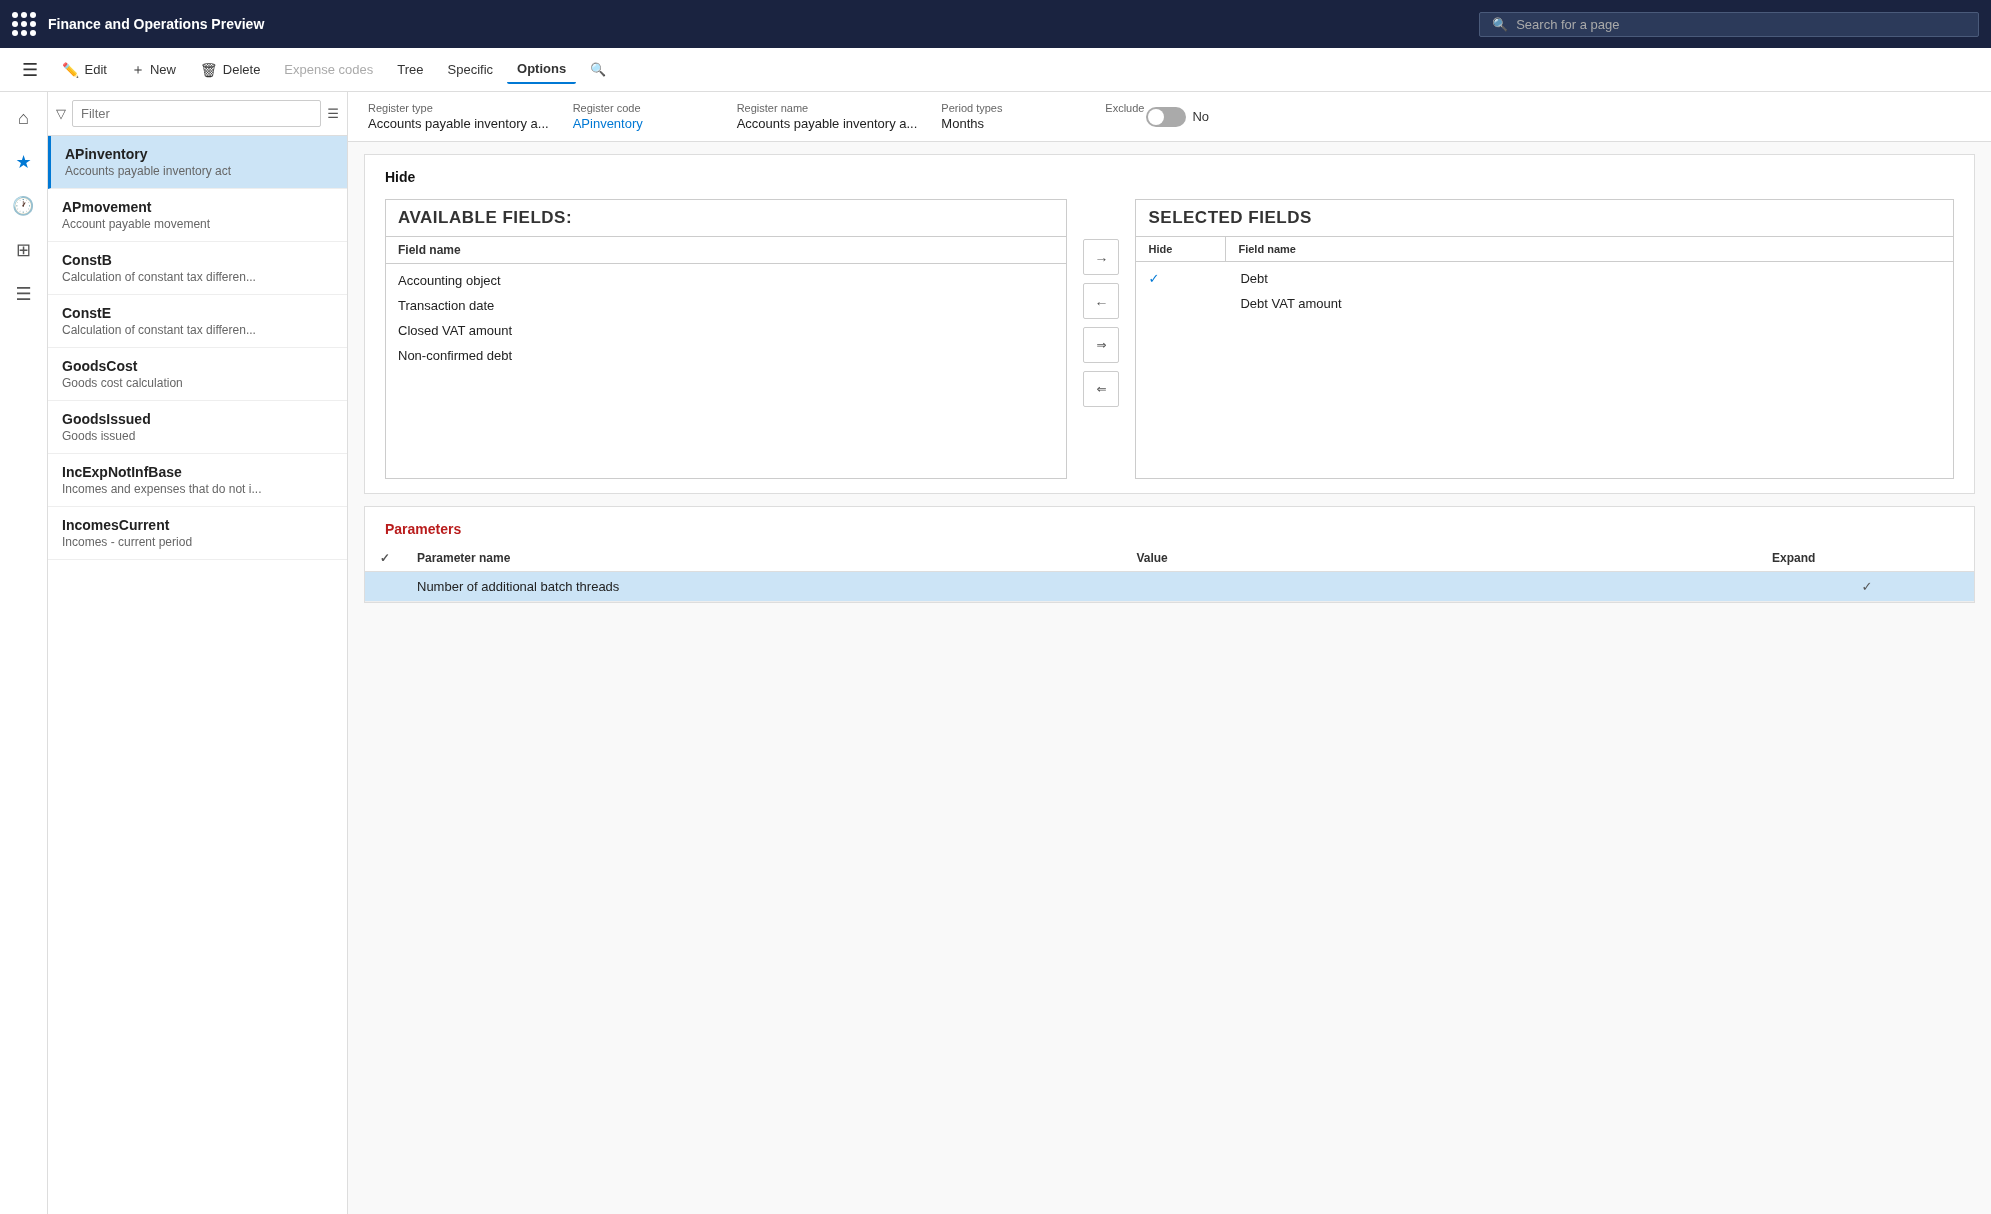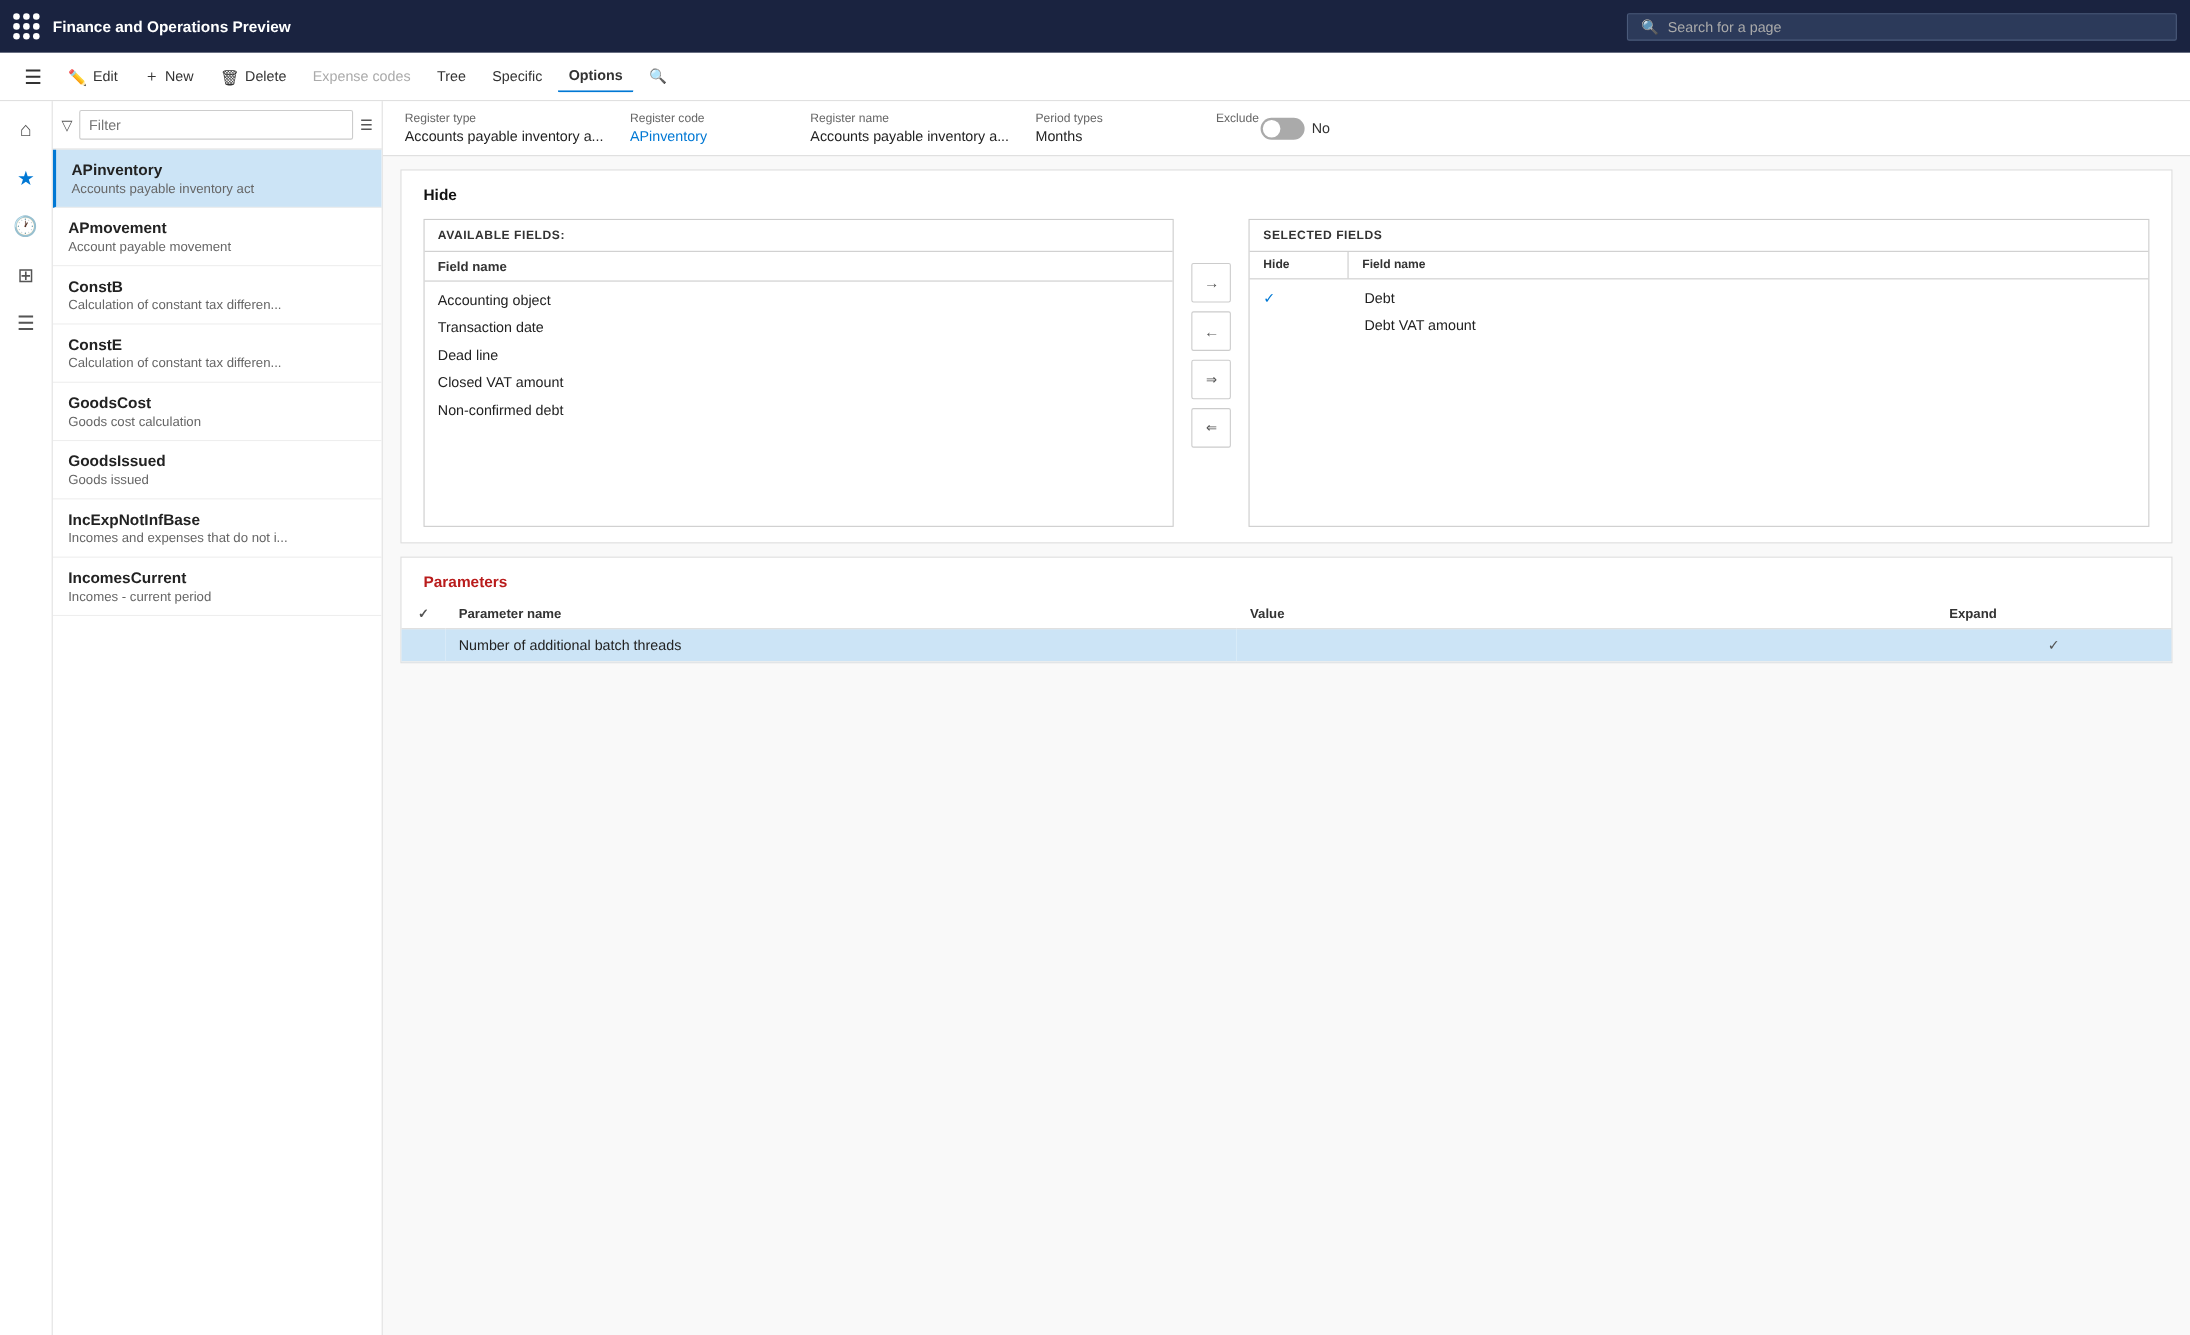--- a/index.html
+++ b/index.html
@@ -155,21 +155,21 @@
 
     .fields-layout {
       display: flex; gap: 16px; padding: 14px 20px;
       align-items: flex-start;
     }
     .fields-box {
       flex: 1; border: 1px solid #ccc; background: #fff;
       padding: 0; min-height: 280px;
     }
     .fields-box-header {
-      font-size: 11px; font-weight: 700; color: #333; padding: 8px 12px;
+      font-size: 17px; font-weight: 700; color: #333; padding: 8px 12px;
       border-bottom: 1px solid #ccc; text-transform: uppercase; letter-spacing: 0.5px;
     }
     .fields-box-sub {
       display: flex;
       border-bottom: 1px solid #ccc;
     }
     .fields-box-sub .col-head {
       font-size: 11px; font-weight: 700; color: #333; padding: 6px 12px;
       border-right: 1px solid #ccc; min-width: 90px;
     }
@@ -345,21 +345,20 @@
     <div class="hide-section">
       <div class="hide-section-title">Hide</div>
       <div class="fields-layout">
 
         <div class="fields-box">
           <div class="fields-box-header">AVAILABLE FIELDS:</div>
           <div style="padding: 6px 12px; font-size:12px; font-weight:600; color:#333; border-bottom:1px solid #ccc;">Field name</div>
           <ul class="fields-list" id="available-fields-list">
               <li>Accounting object</li>
               <li>Transaction date</li>
-              <li>Dead line</li>
               <li>Closed VAT amount</li>
               <li>Non-confirmed debt</li>
             </ul>
         </div>
 
         <div class="arrow-btns">
           <button class="arrow-btn">→</button>
           <button class="arrow-btn">←</button>
           <button class="arrow-btn" style="font-size:12px;">⇒</button>
           <button class="arrow-btn" style="font-size:12px;">⇐</button>

